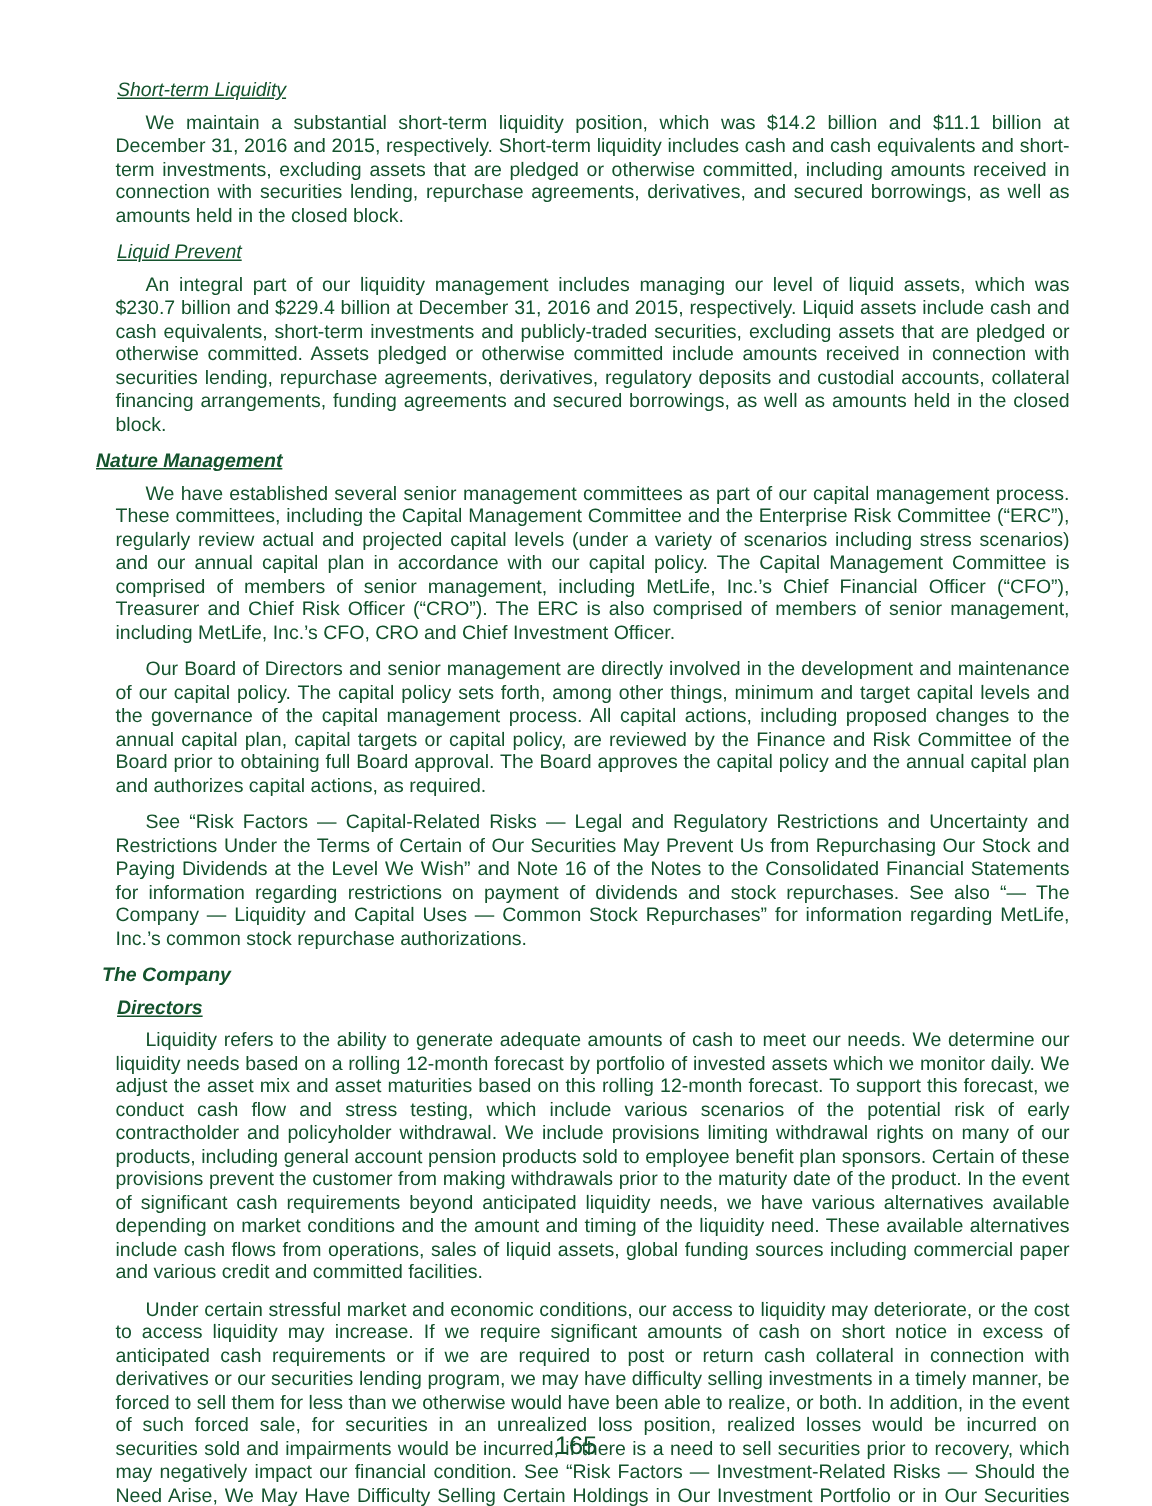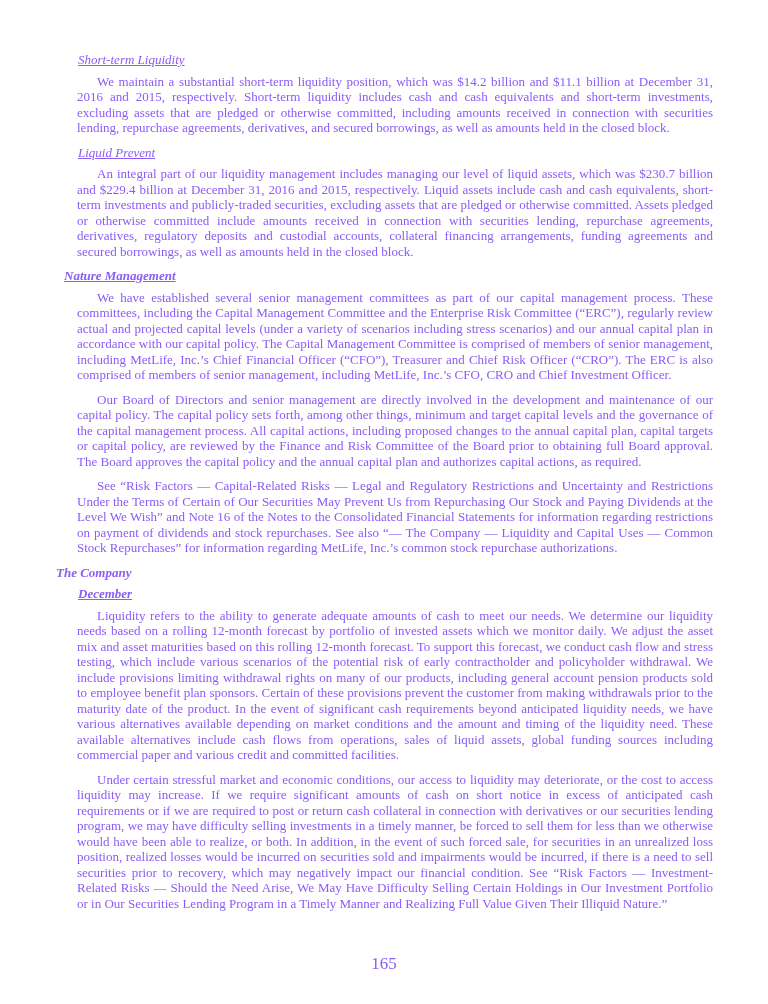--- a/index.html
+++ b/index.html
@@ -7,35 +7,35 @@
     padding: 0;
     background: #ffffff;
   }
   .page {
     position: relative;
     width: 768px;
     height: 1004px;
     box-sizing: border-box;
     padding: 50px 55px 0 56px;
     background: #ffffff;
-    color: #8b5cf6;
-    font-family: Liberation Serif, serif;
+    color: #14532d;
+    font-family: Liberation Sans, sans-serif;
     font-size: 13px;
     line-height: 15.5px;
     overflow: hidden;
   }
   .hd {
     margin: 2px 0 6px 0;
     font-size: 13px;
     font-weight: normal;
     line-height: 15.5px;
   }
   .hd-it      { font-style: italic; }
   .hd-bold-it { font-style: italic; font-weight: bold; }
-  .hd-ind0 { margin-left: 0; }
+  .hd-ind0 { margin-left: 12px; }
   .hd-ind1 { margin-left: 8px; }
   .hd-ind2 { margin-left: 22px; }
   .u { text-decoration: underline; }
   .para {
     margin: 0 0 9px 21px;
     text-indent: 20px;
     text-align: justify;
   }
   .page-number {
     position: absolute;
@@ -66,20 +66,20 @@
   </h3>
   <p class="para">We have established several senior management committees as part of our capital management process. These committees, including the Capital Management Committee and the Enterprise Risk Committee (“ERC”), regularly review actual and projected capital levels (under a variety of scenarios including stress scenarios) and our annual capital plan in accordance with our capital policy. The Capital Management Committee is comprised of members of senior management, including MetLife, Inc.’s Chief Financial Officer (“CFO”), Treasurer and Chief Risk Officer (“CRO”). The ERC is also comprised of members of senior management, including MetLife, Inc.’s CFO, CRO and Chief Investment Officer.</p>
   <p class="para">Our Board of Directors and senior management are directly involved in the development and maintenance of our capital policy. The capital policy sets forth, among other things, minimum and target capital levels and the governance of the capital management process. All capital actions, including proposed changes to the annual capital plan, capital targets or capital policy, are reviewed by the Finance and Risk Committee of the Board prior to obtaining full Board approval. The Board approves the capital policy and the annual capital plan and authorizes capital actions, as required.</p>
   <p class="para">See “Risk Factors — Capital-Related Risks — Legal and Regulatory Restrictions and Uncertainty and Restrictions Under the Terms of Certain of Our Securities May Prevent Us from Repurchasing Our Stock and Paying Dividends at the Level We Wish” and Note 16 of the Notes to the Consolidated Financial Statements for information regarding restrictions on payment of dividends and stock repurchases. See also “— The Company — Liquidity and Capital Uses — Common Stock Repurchases” for information regarding MetLife, Inc.’s common stock repurchase authorizations.</p>
 
   <h3 class="hd hd-bold-it hd-ind0">
     <span>The Company</span>
   </h3>
 
   <h3 class="hd hd-bold-it hd-ind2">
-    <span class="u">December</span>
+    <span class="u">Directors</span>
   </h3>
   <p class="para">Liquidity refers to the ability to generate adequate amounts of cash to meet our needs. We determine our liquidity needs based on a rolling 12-month forecast by portfolio of invested assets which we monitor daily. We adjust the asset mix and asset maturities based on this rolling 12-month forecast. To support this forecast, we conduct cash flow and stress testing, which include various scenarios of the potential risk of early contractholder and policyholder withdrawal. We include provisions limiting withdrawal rights on many of our products, including general account pension products sold to employee benefit plan sponsors. Certain of these provisions prevent the customer from making withdrawals prior to the maturity date of the product. In the event of significant cash requirements beyond anticipated liquidity needs, we have various alternatives available depending on market conditions and the amount and timing of the liquidity need. These available alternatives include cash flows from operations, sales of liquid assets, global funding sources including commercial paper and various credit and committed facilities.</p>
   <p class="para">Under certain stressful market and economic conditions, our access to liquidity may deteriorate, or the cost to access liquidity may increase. If we require significant amounts of cash on short notice in excess of anticipated cash requirements or if we are required to post or return cash collateral in connection with derivatives or our securities lending program, we may have difficulty selling investments in a timely manner, be forced to sell them for less than we otherwise would have been able to realize, or both. In addition, in the event of such forced sale, for securities in an unrealized loss position, realized losses would be incurred on securities sold and impairments would be incurred, if there is a need to sell securities prior to recovery, which may negatively impact our financial condition. See “Risk Factors — Investment-Related Risks — Should the Need Arise, We May Have Difficulty Selling Certain Holdings in Our Investment Portfolio or in Our Securities Lending Program in a Timely Manner and Realizing Full Value Given Their Illiquid Nature.”</p>
 
   <div class="page-number">165</div>
 
 </main>
 
 </body></html>

